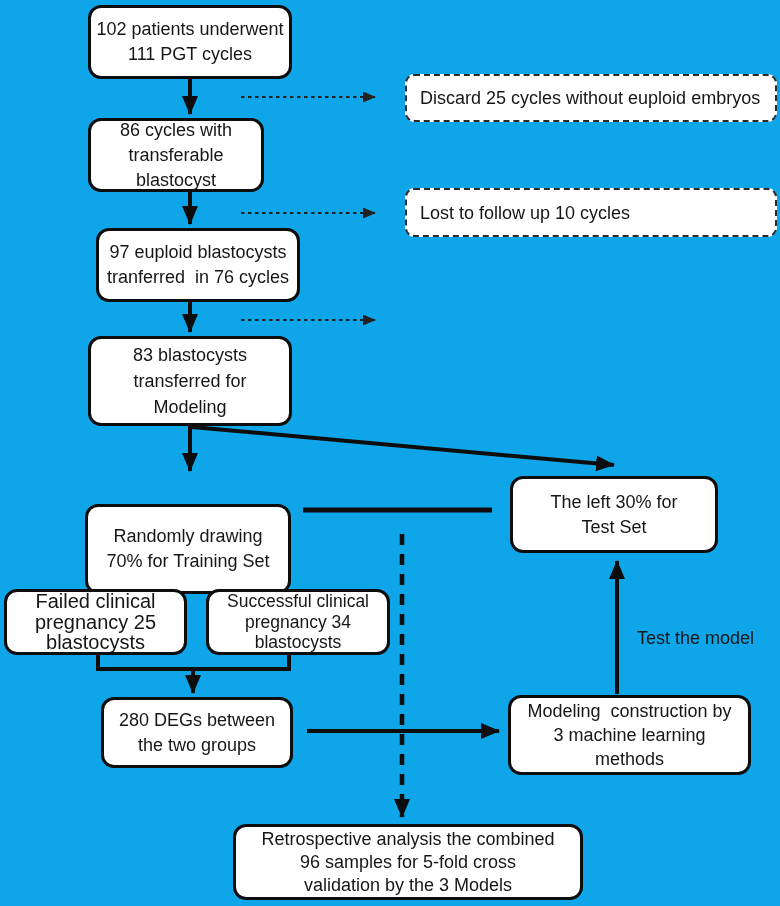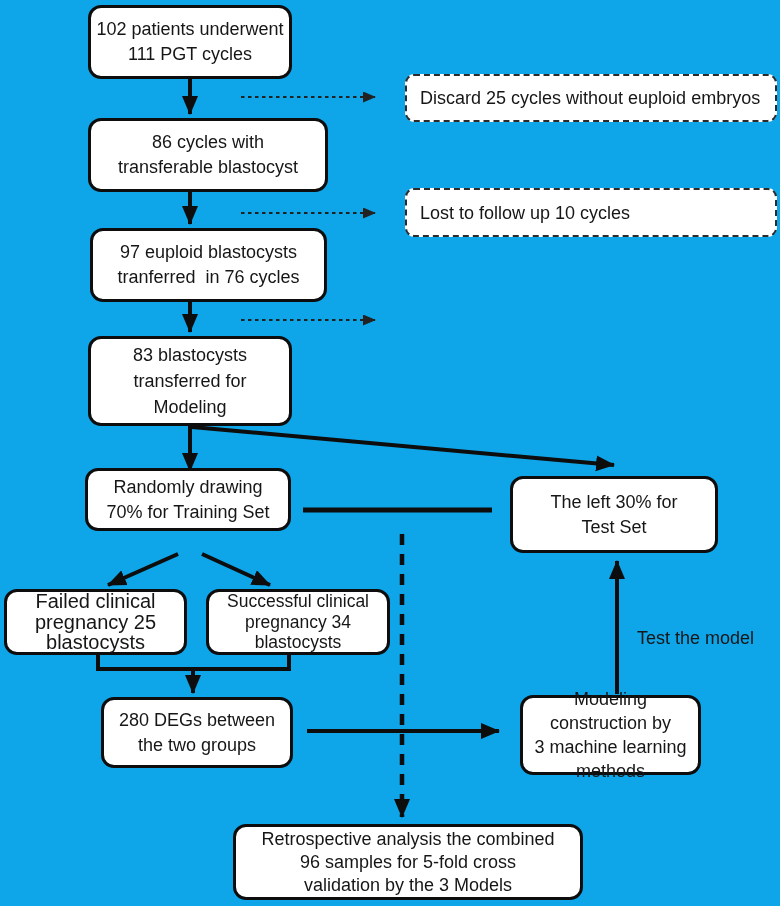--- a/index.html
+++ b/index.html
@@ -44,29 +44,29 @@
     background: #ffffff;
     display: flex;
     align-items: center;
     font-size: 18px;
     line-height: 24px;
     white-space: pre-wrap;
     padding-left: 13px;
     color: #161616;
   }
   #b-patients     { left: 88px;  top: 5px;   width: 204px; height: 74px; }
-  #b-transferable { left: 88px;  top: 118px; width: 240px; height: 74px; }
-  #b-euploid      { left: 90px;  top: 228px; width: 237px; height: 74px; }
+  #b-transferable { left: 88px;  top: 118px; width: 176px; height: 74px; }
+  #b-euploid      { left: 96px;  top: 228px; width: 204px; height: 74px; }
   #b-modeling     { left: 88px;  top: 336px; width: 204px; height: 90px; line-height: 26px; }
-  #b-training     { left: 85px;  top: 468px; width: 206px; height: 63px; }
+  #b-training     { left: 85px;  top: 504px; width: 206px; height: 90px; }
   #b-test         { left: 510px; top: 476px; width: 208px; height: 77px; }
   #b-failed       { left: 4px;   top: 589px; width: 183px; height: 66px; font-size: 20px; line-height: 20.5px; }
   #b-success      { left: 206px; top: 589px; width: 184px; height: 66px; font-size: 17.5px; line-height: 20.5px; }
   #b-degs         { left: 101px; top: 697px; width: 192px; height: 71px; }
-  #b-model        { left: 508px; top: 695px; width: 181px; height: 80px; line-height: 24px; margin-left: 12px; }
+  #b-model        { left: 508px; top: 695px; width: 243px; height: 80px; line-height: 24px; }
   #b-retro        { left: 233px; top: 824px; width: 350px; height: 76px; line-height: 23px; }
 
   #d-discard25 { left: 405px; top: 74px;  width: 372px; height: 48px; }
   #d-lost10    { left: 405px; top: 188px; width: 372px; height: 49px; }
   #d-discard2  { left: 405px; top: 287px; width: 372px; height: 64px;
                  justify-content: center; text-align: center; padding-left: 0; }
 
   #lbl-test-model {
     position: absolute;
     left: 637px;

